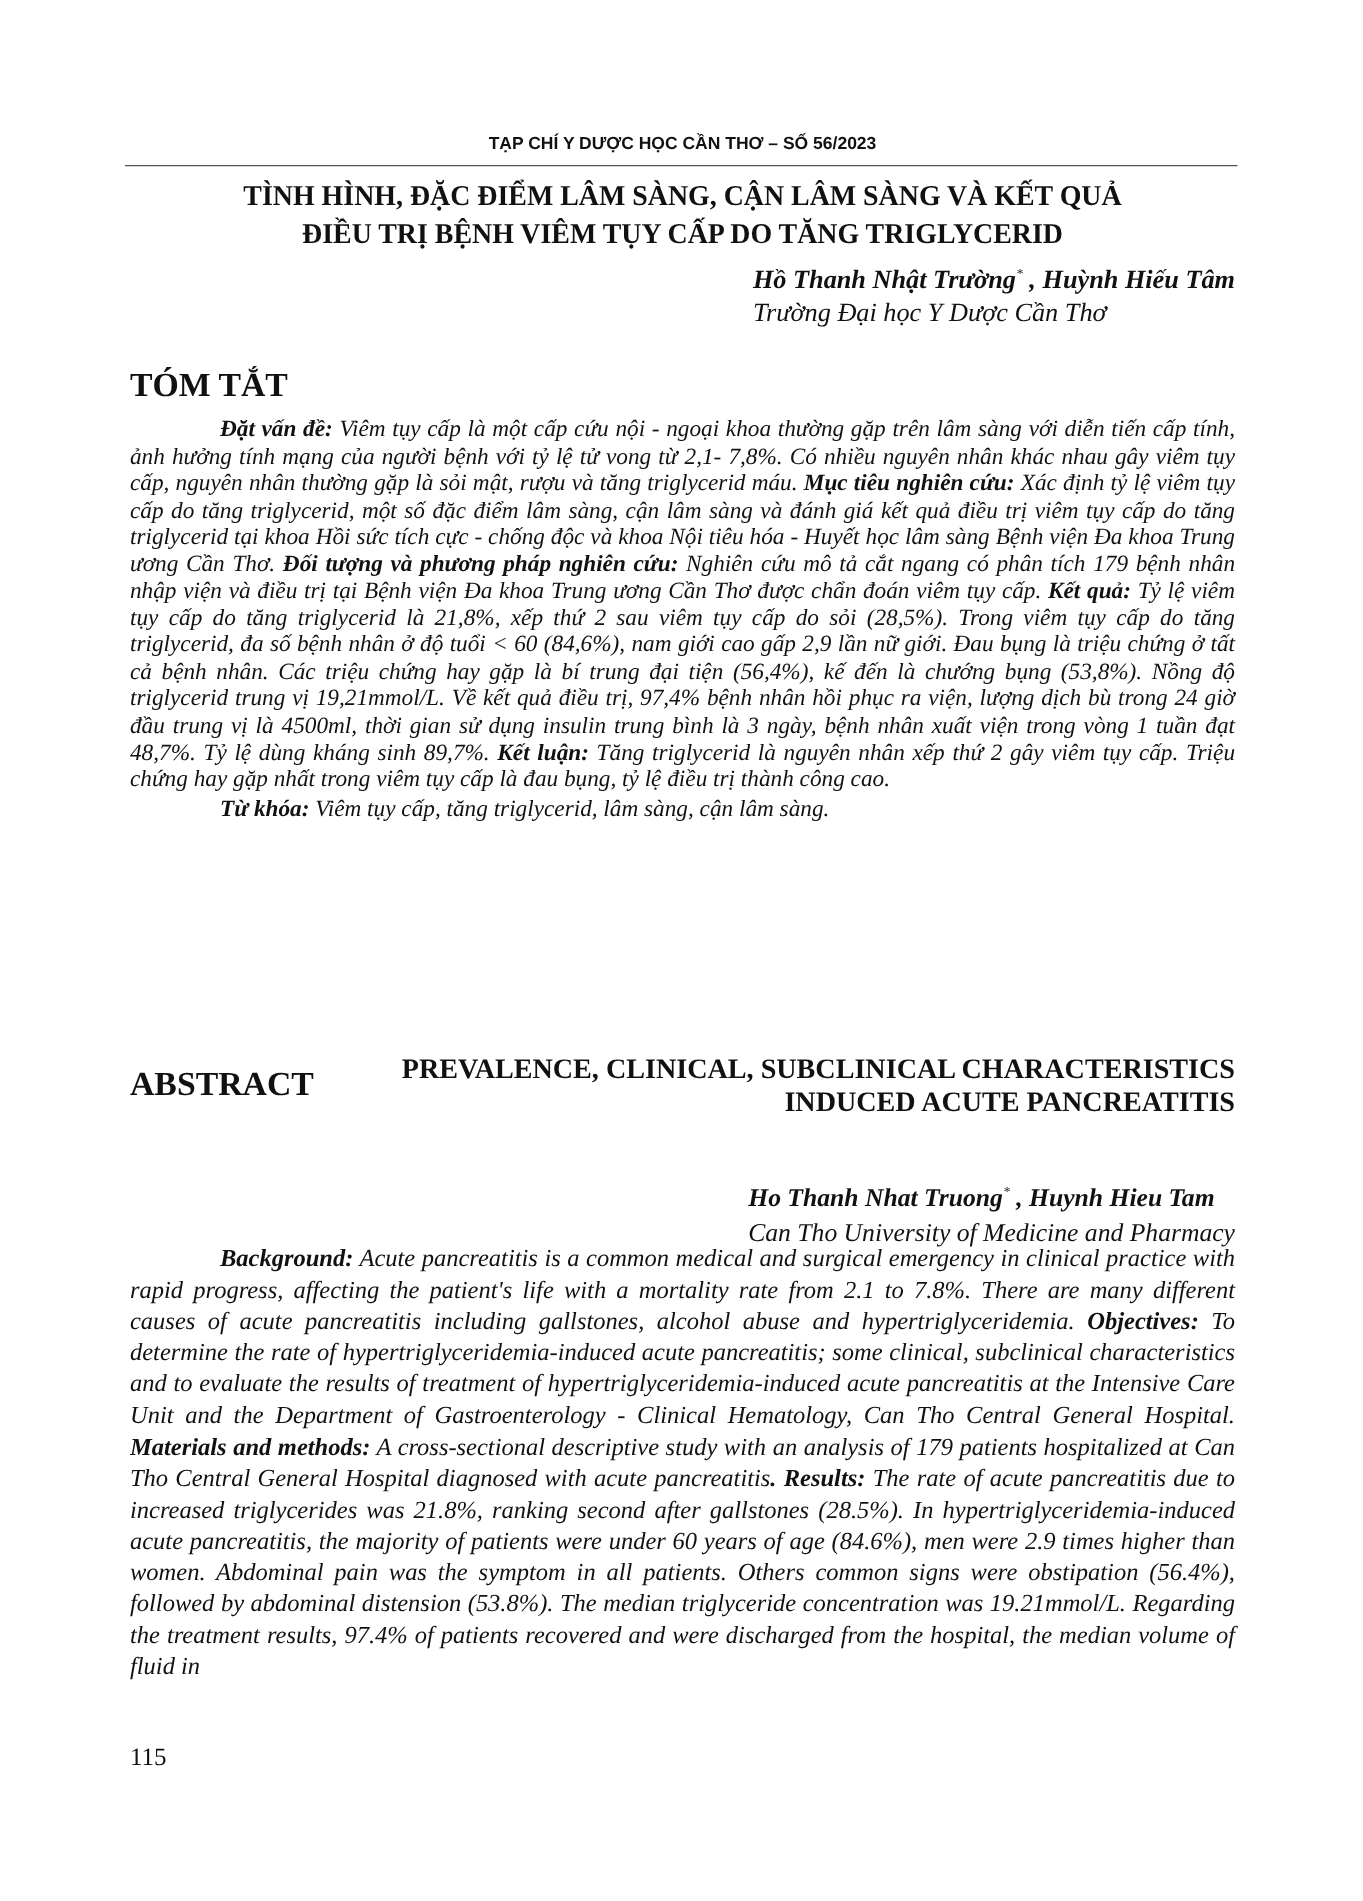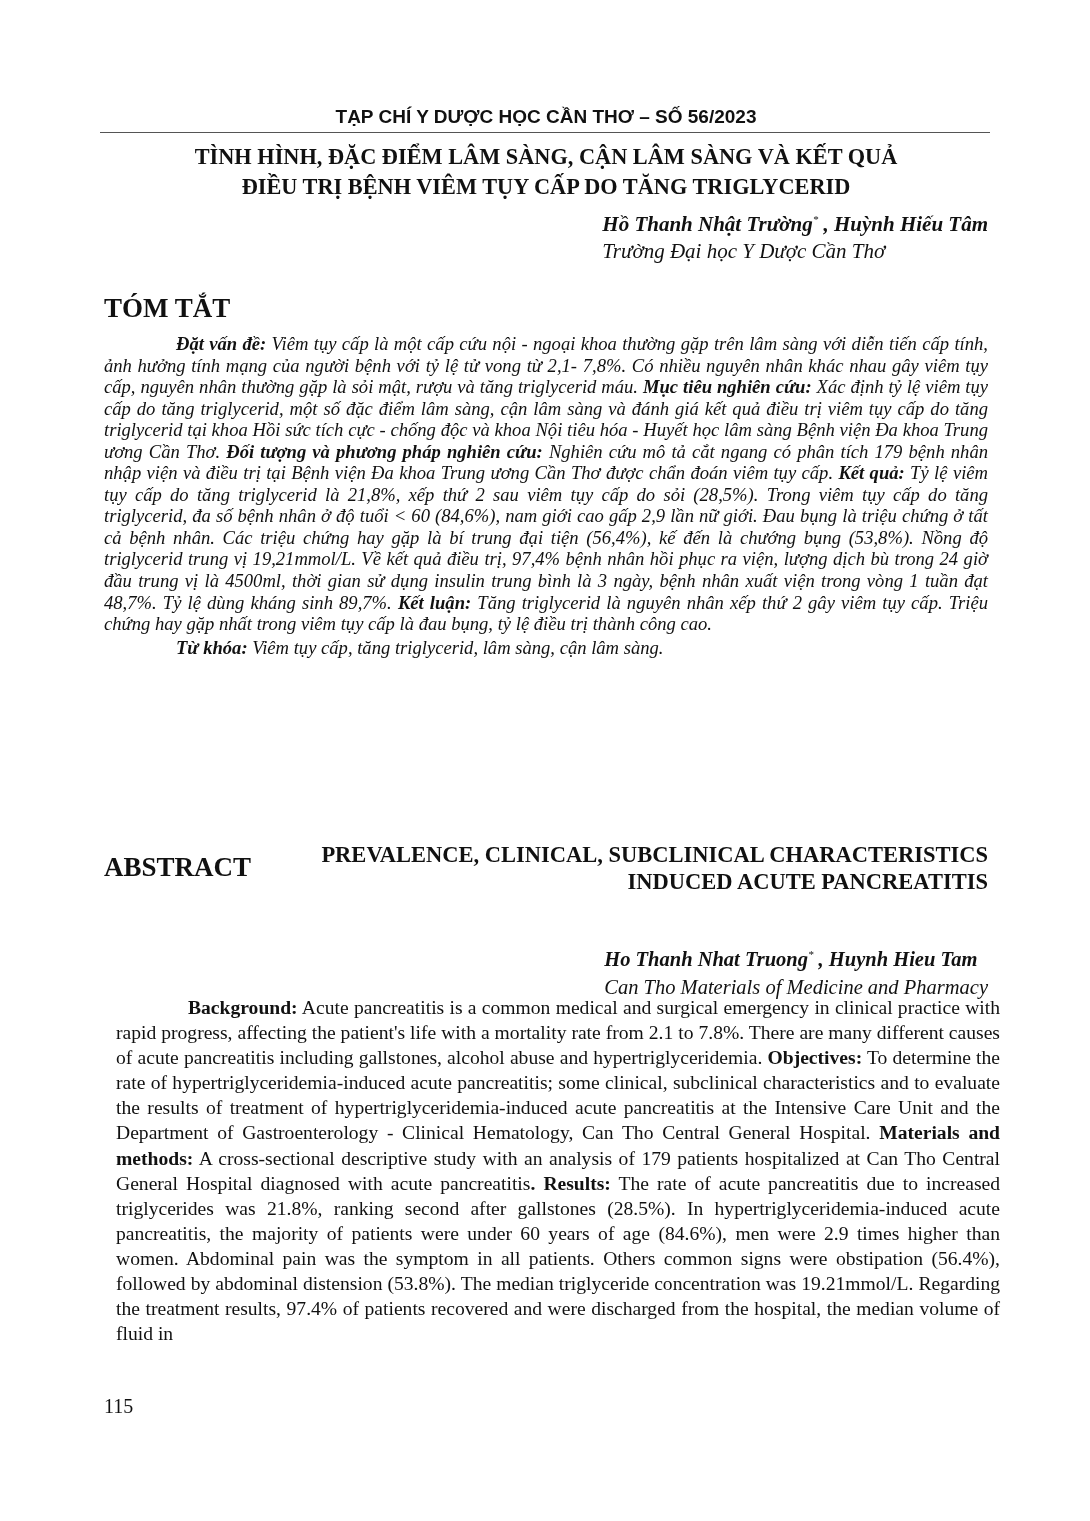--- a/index.html
+++ b/index.html
@@ -1,20 +1,20 @@
 <!DOCTYPE html>
 <html><head>
 <meta charset="utf-8">
 <style>
   html, body { margin: 0; padding: 0; background: #ffffff; }
   body { width: 1090px; height: 1521px; position: relative; overflow: hidden; color: #111; }
   .page { position: absolute; left: 104px; top: 0; width: 884px; }
   .running-head {
     position: absolute; left: 0; top: 106px; width: 884px; text-align: center;
-    font-family: "Liberation Sans", sans-serif; font-weight: bold; font-size: 19px; letter-spacing: 0;
+    font-family: "Liberation Sans", sans-serif; font-weight: bold; font-size: 14px; letter-spacing: 0;
     color: #111;
   }
   .head-rule { position: absolute; left: -4px; top: 132px; width: 890px; height: 0; border-top: 1.3px solid #555; }
   .title {
     position: absolute; left: 0; top: 142px; width: 884px; text-align: center;
     font-family: "Liberation Serif", serif; font-weight: bold; font-size: 23px; line-height: 30px;
     transform: scaleX(0.97); transform-origin: center top;
   }
   .authors-block { position: absolute; right: 0; top: 206px; text-align: left; font-family: "Liberation Serif", serif; font-style: italic; font-size: 21px; line-height: 26.5px; }
   .authors-block .names { font-weight: bold; }
@@ -29,22 +29,22 @@
   .abstract-vi b, .abstract-en b { font-weight: bold; }
   .keywords { margin-top: 2px !important; }
   .en-title {
     position: absolute; left: 0; top: 842px; width: 884px; text-align: right;
     font-family: "Liberation Serif", serif; font-weight: bold; font-size: 22.5px; line-height: 26.5px;
   }
   .en-authors { position: absolute; right: 0; top: 940px; text-align: left; font-family: "Liberation Serif", serif; font-style: italic; font-size: 20.5px; line-height: 28px; }
   .en-authors .names { font-weight: bold; }
   .en-authors sup { font-size: 11px; vertical-align: 8px; font-weight: normal; }
   .abstract-en {
-    position: absolute; left: 12px; top: 995px; width: 884px;
-    font-family: "Liberation Serif", serif; font-size: 19.6px; line-height: 25.1px;
+    position: absolute; left: 0; top: 995px; width: 884px;
+    font-family: "Liberation Serif", serif; font-style: italic; font-size: 19.6px; line-height: 25.1px;
     text-align: justify;
   }
   .page-number { position: absolute; left: 0; top: 1395px; width: 884px; text-align: left; font-family: "Liberation Serif", serif; font-size: 20px; }
 </style>
 </head>
 <body>
 
 <div class="page">
 
   <div class="running-head">TẠP CHÍ Y DƯỢC HỌC CẦN THƠ – SỐ 56/2023</div>
@@ -69,21 +69,21 @@
 
   <div class="section-heading" style="top:808px;margin-top:44px;">ABSTRACT</div>
 
   <div class="en-title">
     <div>PREVALENCE, CLINICAL, SUBCLINICAL CHARACTERISTICS</div>
     <div>INDUCED ACUTE PANCREATITIS</div>
   </div>
 
   <div class="en-authors">
     <div class="names"><span>Ho Thanh Nhat Truong</span><sup>*</sup><span> , </span><span>Huynh Hieu Tam</span></div>
-    <div>Can Tho Materials of Medicine and Pharmacy</div>
+    <div>Can Tho University of Medicine and Pharmacy</div>
   </div>
 
   <div class="abstract-en">
     <p><b>Background:</b><span> Acute pancreatitis is a common medical and surgical emergency in clinical practice with rapid progress, affecting the patient's life with a mortality rate from 2.1 to 7.8%. There are many different causes of acute pancreatitis including gallstones, alcohol abuse and hypertriglyceridemia. </span><b>Objectives:</b><span> To determine the rate of hypertriglyceridemia-induced acute pancreatitis; some clinical, subclinical characteristics and to evaluate the results of treatment of hypertriglyceridemia-induced acute pancreatitis at the Intensive Care Unit and the Department of Gastroenterology - Clinical Hematology, Can Tho Central General Hospital. </span><b>Materials and methods:</b><span> A cross-sectional descriptive study with an analysis of 179 patients hospitalized at Can Tho Central General Hospital diagnosed with acute pancreatitis</span><b>.</b><b> Results:</b><span> The rate of acute pancreatitis due to increased triglycerides was 21.8%, ranking second after gallstones (28.5%). In hypertriglyceridemia-induced acute pancreatitis, the majority of patients were under 60 years of age (84.6%), men were 2.9 times higher than women. Abdominal pain was the symptom in all patients. Others common signs were obstipation (56.4%), followed by abdominal distension (53.8%). The median triglyceride concentration was 19.21mmol/L. Regarding the treatment results, 97.4% of patients recovered and were discharged from the hospital, the median volume of fluid in</span></p>
   </div>
 
   <div class="page-number">115</div>
 </div>
 
 </body></html>

